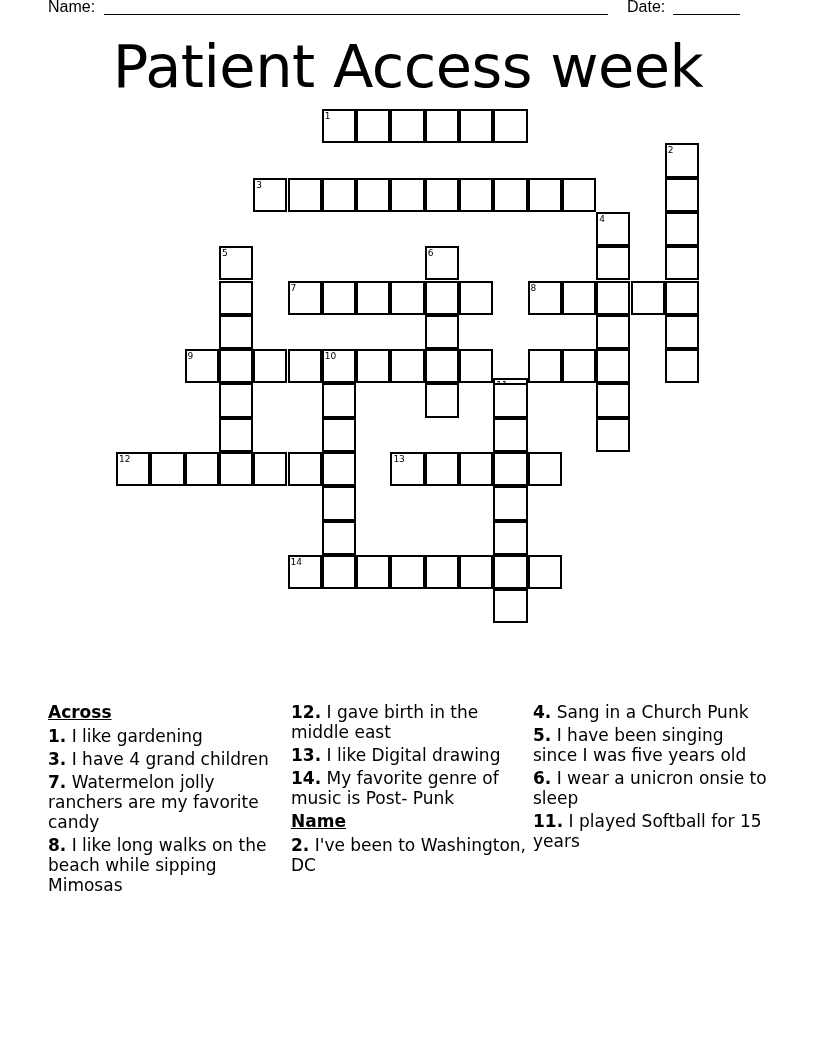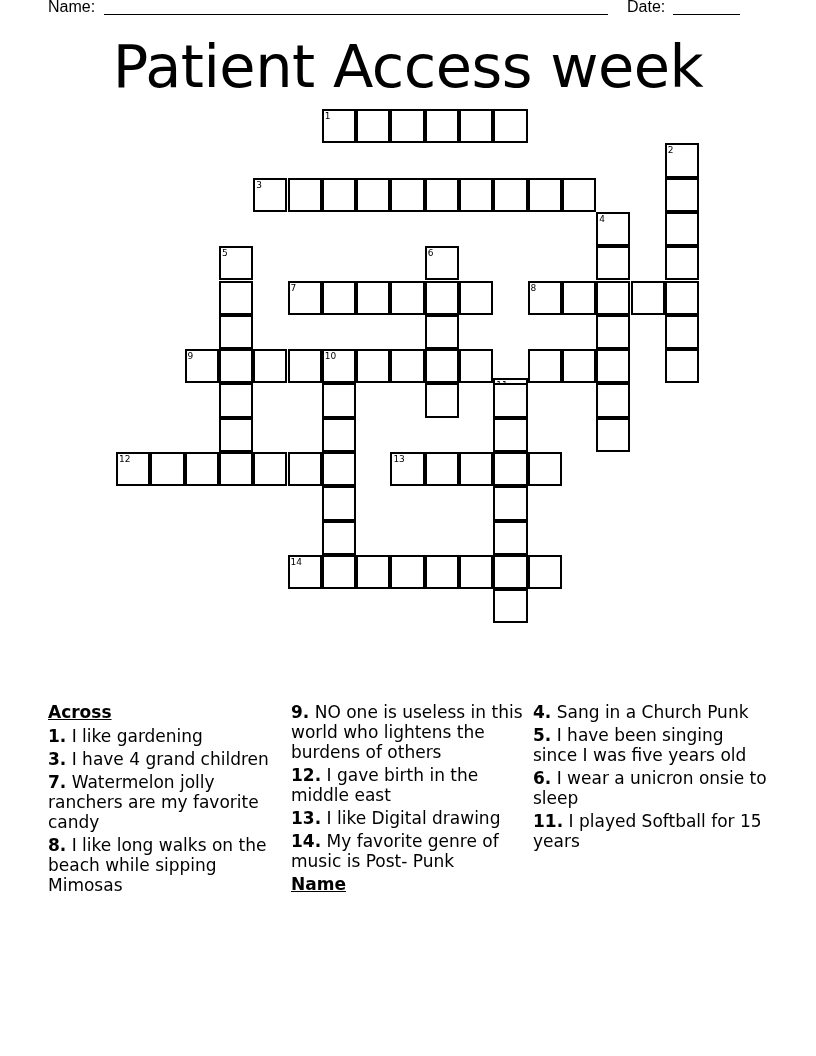--- a/index.html
+++ b/index.html
@@ -149,25 +149,25 @@
 
 <div class="col" style="left:48px;">
   <span class="hd">Across</span>
   <div class="clue"><b>1.</b> <span>I like gardening</span></div>
   <div class="clue"><b>3.</b> <span>I have 4 grand children</span></div>
   <div class="clue"><b>7.</b> <span>Watermelon jolly ranchers are my favorite candy</span></div>
   <div class="clue"><b>8.</b> <span>I like long walks on the beach while sipping Mimosas</span></div>
 </div>
 
 <div class="col" style="left:291px;">
-  <div class="clue"><b>9.</b> <span>NO one is useless in this world who lightens the burdens of others</span></div>
   <div class="clue"><b>12.</b> <span>I gave birth in the middle east</span></div>
   <div class="clue"><b>13.</b> <span>I like Digital drawing</span></div>
   <div class="clue"><b>14.</b> <span>My favorite genre of music is Post- Punk</span></div>
   <span class="hd">Name</span>
+  <div class="clue"><b>2.</b> <span>I've been to Washington, DC</span></div>
 </div>
 
 <div class="col" style="left:533px;">
   <div class="clue"><b>4.</b> <span>Sang in a Church Punk</span></div>
   <div class="clue"><b>5.</b> <span>I have been singing since I was five years old</span></div>
   <div class="clue"><b>6.</b> <span>I wear a unicron onsie to sleep</span></div>
   <div class="clue"><b>11.</b> <span>I played Softball for 15 years</span></div>
 </div>
 
 </body></html>

